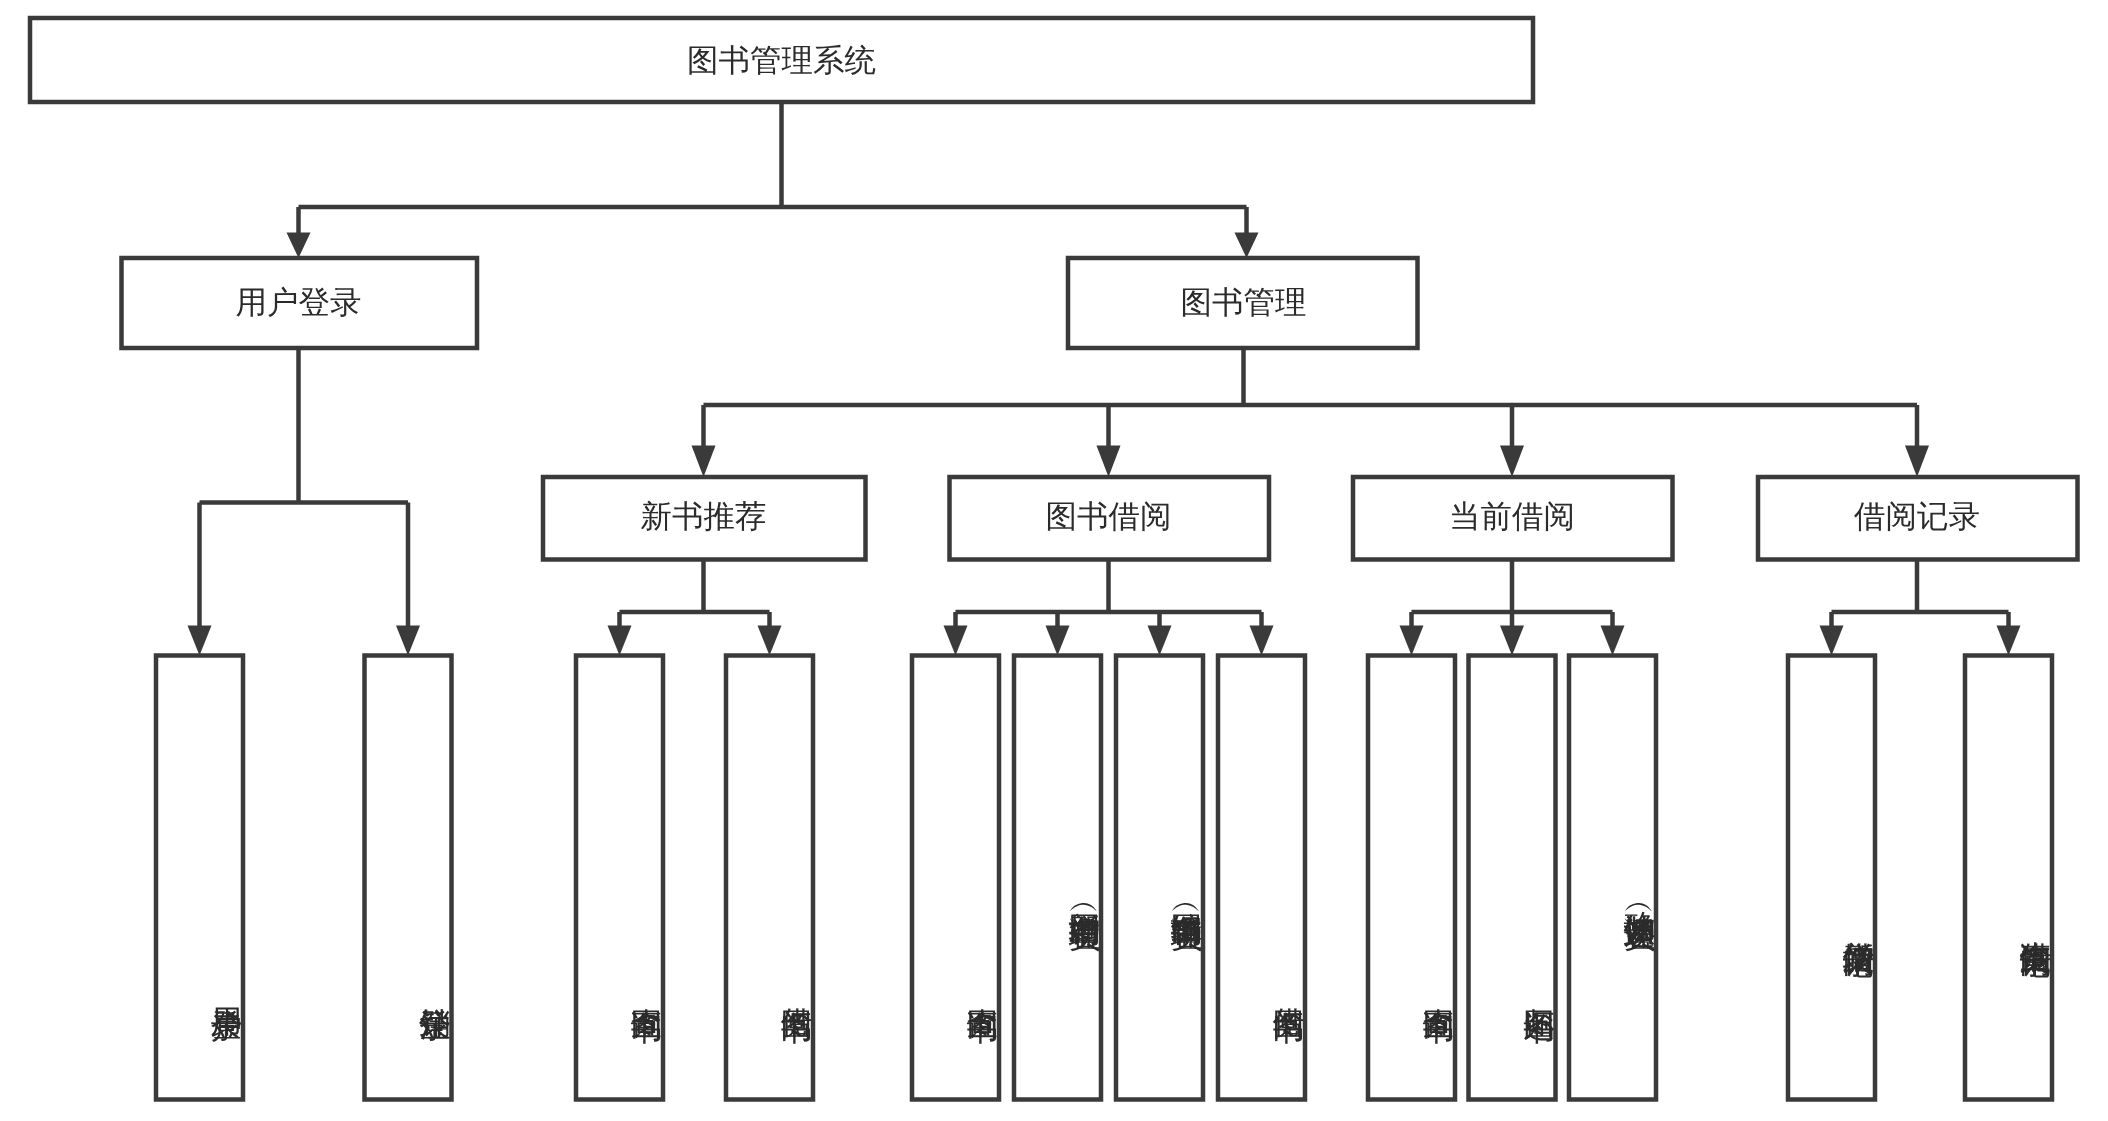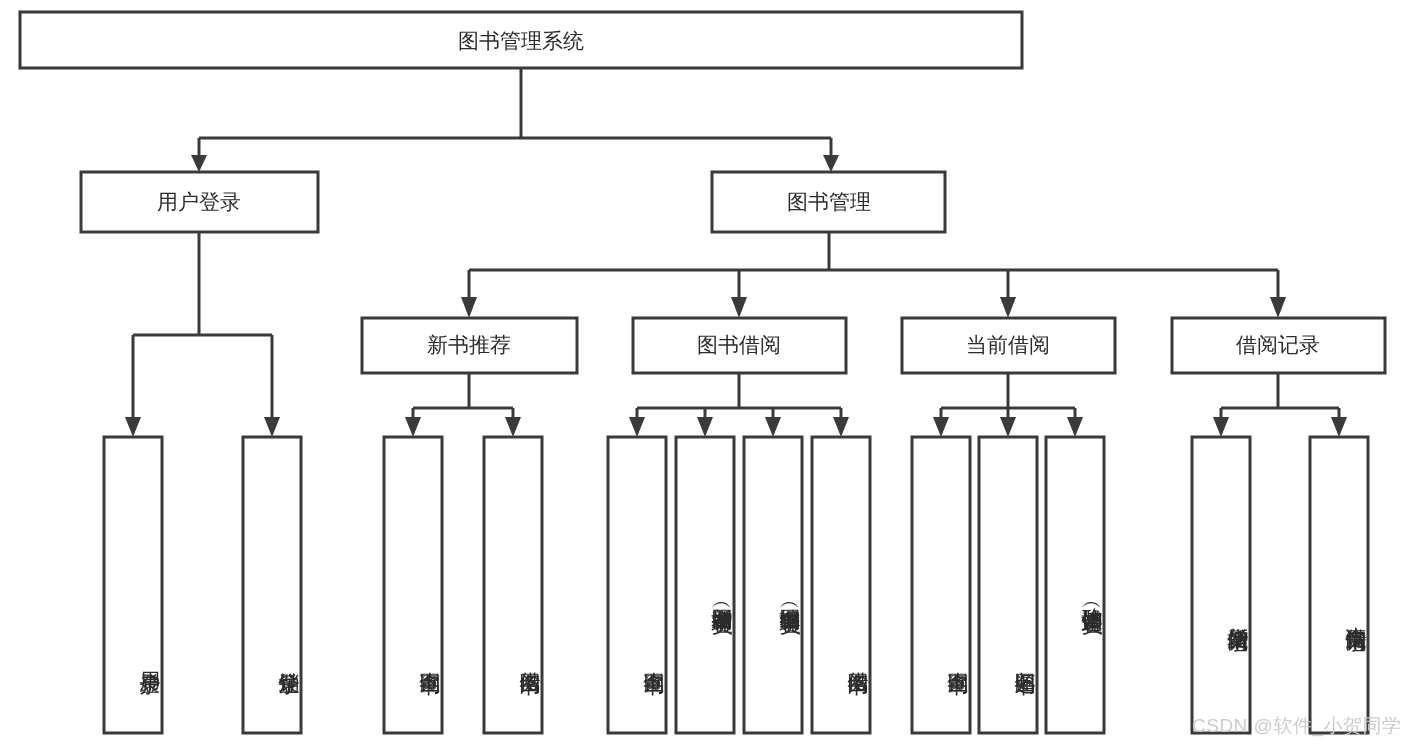--- a/index.html
+++ b/index.html
@@ -222,15 +222,14 @@
   <div class="leaf-label" style="left:744px; top:437px; width:58px; height:296px; padding-top:10px;">编辑图书（管理员）</div>
   <div class="leaf-label" style="left:812px; top:437px; width:58px; height:296px; padding-top:72px;">借阅图书</div>
 
   <div class="leaf-label" style="left:912px; top:437px; width:58px; height:296px; padding-top:72px;">查询图书</div>
   <div class="leaf-label" style="left:979px; top:437px; width:58px; height:296px; padding-top:72px;">归还图书</div>
   <div class="leaf-label" style="left:1046px; top:437px; width:58px; height:296px; padding-top:10px;">确认归还（管理员）</div>
 
   <div class="leaf-label" style="left:1192px; top:437px; width:58px; height:296px; padding-top:28px;">新增借阅记录</div>
   <div class="leaf-label" style="left:1310px; top:437px; width:58px; height:296px; padding-top:28px;">查询借阅记录</div>
 
-  <div class="watermark" style="left:1192px; top:713px;">CSDN @软件_小贺同学</div>
 
 </div>
 
 </body></html>

